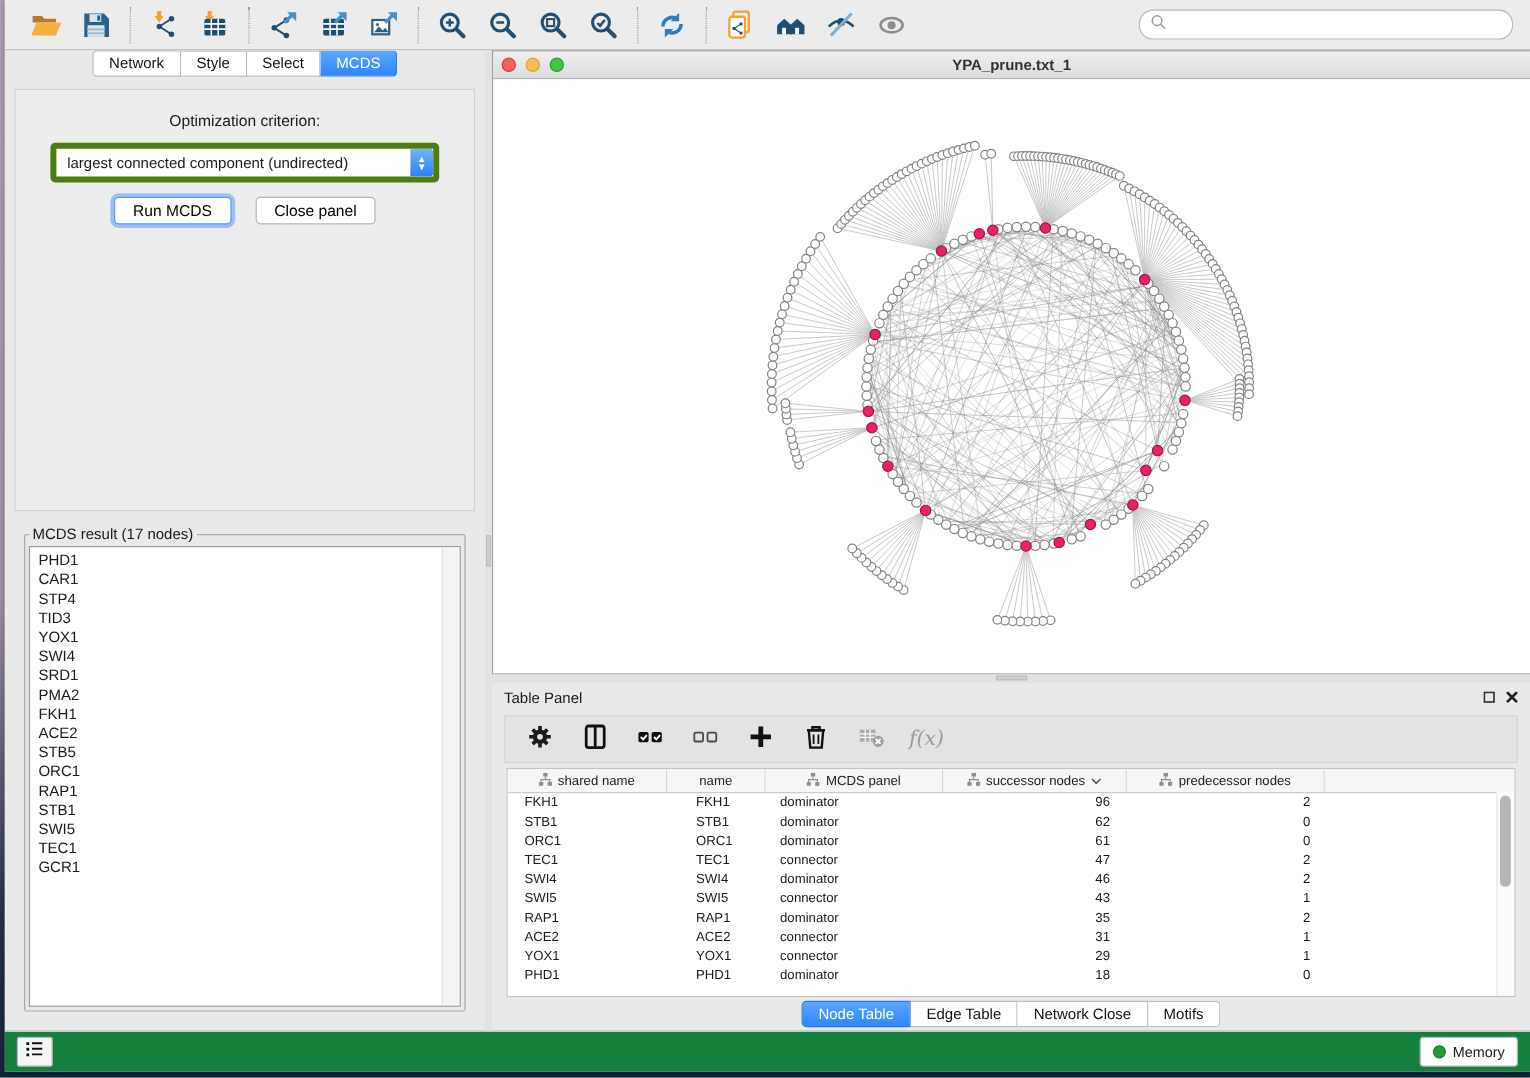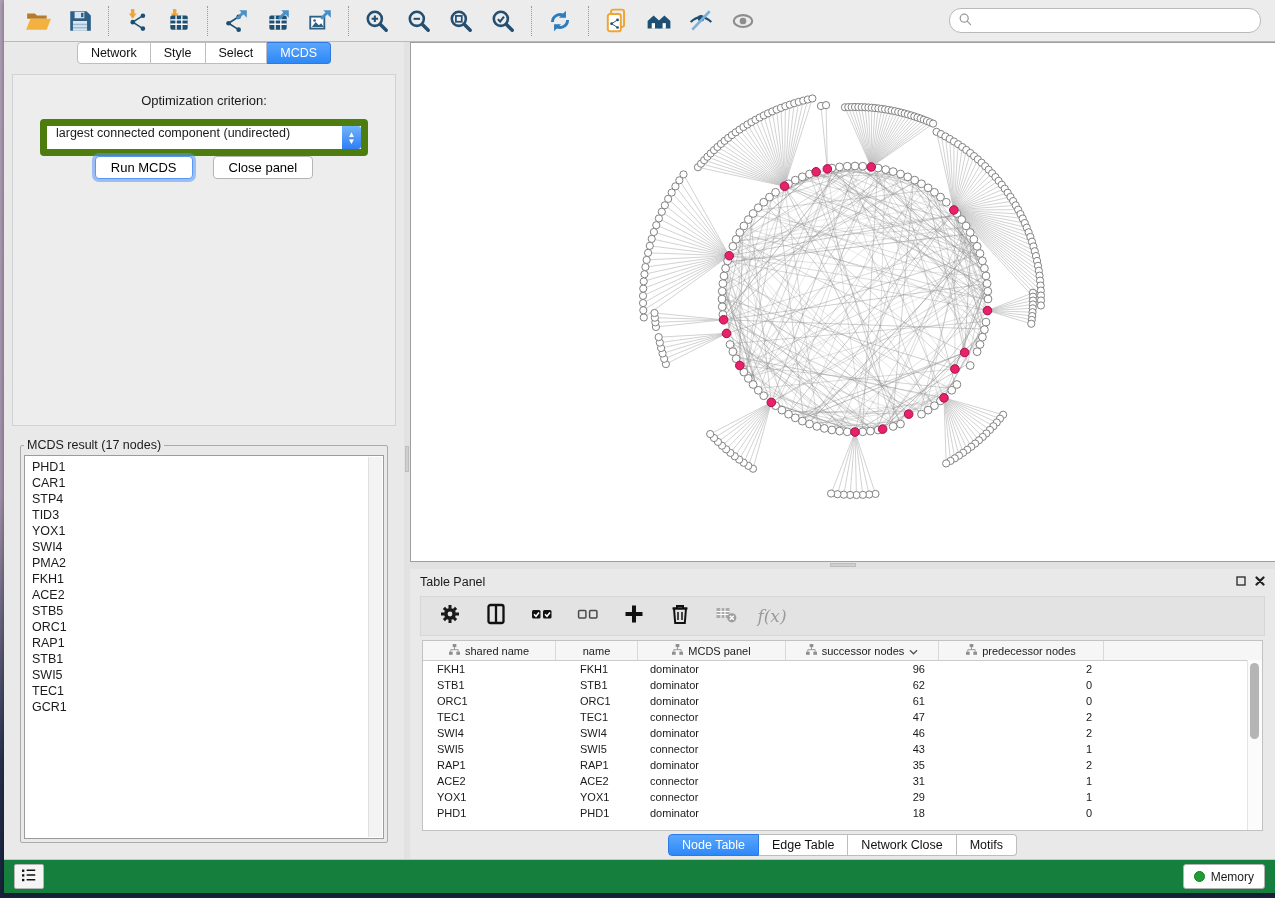--- a/index.html
+++ b/index.html
@@ -24,26 +24,26 @@
   .panel-hdr{height:26px;flex:0 0 26px;display:flex;align-items:center;padding:0 10px;font-size:12.5px}
   .hdr-icons{margin-left:auto;display:flex;gap:9px;align-items:center}
   .seg{display:flex;justify-content:center}
   .seg-btn{padding:3px 13px;font-size:12.5px;background:#fff;border:1px solid #bdbdbd;border-left:none;color:#111;white-space:nowrap}
   .seg-btn:first-child{border-left:1px solid #bdbdbd;border-radius:4px 0 0 4px}
   .seg-btn:last-child{border-radius:0 4px 4px 0}
   .seg-btn.active{background:linear-gradient(#5ba6fd,#2d88f6);border-color:#2d7ae4;color:#fff}
   .inner-panel{margin:10px 8px 10px;background:#ededed;border:1px solid #d2d2d2;height:352px;flex:0 0 auto;
                display:flex;flex-direction:column;align-items:center;box-sizing:border-box}
   .opt-label{margin-top:18px;font-size:13px}
-  .selectbox{margin-top:11px;width:314px;height:23px;background:#fff;border:7px solid #4d7c0f;border-radius:4px;
-             display:flex;align-items:flex-start;overflow:hidden}
+  .selectbox{margin-top:11px;width:314px;height:23px;background:#fff;border:5px solid #4d7c0f;border-radius:4px;
+             display:flex;align-items:center;overflow:hidden}
   .selectbox .val{flex:1;font-size:12.5px;padding-left:9px;white-space:nowrap}
   .stepper{width:19px;height:23px;background:linear-gradient(#72b4fc,#2e7ef5);border-radius:0 3px 3px 0;
            display:flex;flex-direction:column;align-items:center;justify-content:center;color:#fff;line-height:7px;font-size:8px}
-  .btnrow{margin-top:0;display:flex;gap:20px}
+  .btnrow{margin-top:12px;display:flex;gap:20px}
   .btn{padding:3px 15px;background:#fff;border:1px solid #b5b5b5;border-radius:4px;font-size:13px;cursor:default}
   .btn.focusring{box-shadow:0 0 0 3px rgba(90,152,247,.55);border-color:#5a98f7}
   fieldset.mcds{margin:2px 16px 16px;flex:1;border:1px solid #aaa;border-radius:2px;display:flex;min-height:0;padding:3px}
   fieldset.mcds legend{font-size:12.5px;padding:0 3px}
   .listbox{flex:1;background:#fff;border:1px solid #9c9c9c;position:relative;overflow:hidden;
            font-size:12.5px;line-height:16px;padding:3px 0 0 7px;box-sizing:border-box}
   .list-scroll{position:absolute;right:1px;top:1px;bottom:1px;width:13px;background:#f3f3f3;border-left:1px solid #e0e0e0}
   
   .vsplit{width:6px;flex:0 0 6px;background:#e2e2e2;position:relative}
   .vsplit .handle{position:absolute;top:404px;left:1px;width:4px;height:26px;background:#cfcfcf;border:1px solid #bdbdbd;box-sizing:border-box}
@@ -320,20 +320,21 @@
       <fieldset class="mcds">
         <legend>MCDS result (17 nodes)</legend>
         <div class="listbox">
           <div id="mcds-list">
               <div>PHD1</div>
               <div>CAR1</div>
               <div>STP4</div>
               <div>TID3</div>
               <div>YOX1</div>
               <div>SWI4</div>
+              <div>SRD1</div>
               <div>PMA2</div>
               <div>FKH1</div>
               <div>ACE2</div>
               <div>STB5</div>
               <div>ORC1</div>
               <div>RAP1</div>
               <div>STB1</div>
               <div>SWI5</div>
               <div>TEC1</div>
               <div>GCR1</div>
@@ -342,20 +343,28 @@
         </div>
       </fieldset>
     </div>
 
     <div class="vsplit">
         <div class="handle"></div>
       </div>
 
     <div class="rightcol">
       <div class="netwin">
+        <div class="titlebar">
+          <span class="net-title">YPA_prune.txt_1</span>
+          <span class="lights">
+            <span class="light" style="background:#f4625b;border:1px solid #d8443d"></span>
+            <span class="light" style="background:#f6be4f;border:1px solid #d8a438"></span>
+            <span class="light" style="background:#42c343;border:1px solid #2ea32f"></span>
+          </span>
+        </div>
         <div class="canvas">
           <svg id="netsvg" width="865" height="496">
               <g stroke="#8a8a8a" stroke-width="0.75" fill="none">
                 <line x1="466.5742630967009" y1="384.02500789158705" x2="556.5833024919771" y2="191" opacity="0.38"></line>
                 <line x1="314.2199394247351" y1="263.5588277583619" x2="481.2844202524417" y2="131.46136339898646" opacity="0.44"></line>
                 <line x1="314.2199394247351" y1="248.44117224163813" x2="344.4142223945329" y2="339.5623892592501" opacity="0.45"></line>
                 <line x1="451.5588277583619" y1="126.21993942473514" x2="324.6319061055644" y2="307.4903695850904" opacity="0.33"></line>
                 <line x1="317.50416682462287" y1="226.01993680348278" x2="466.5742630967009" y2="127.97499210841295" opacity="0.31"></line>
                 <line x1="459.09207883628" y1="385.1209865064526" x2="314" y2="256" opacity="0.48"></line>
                 <line x1="344.4142223945329" y1="339.5623892592501" x2="317.50416682462287" y2="226.01993680348278" opacity="0.38"></line>

